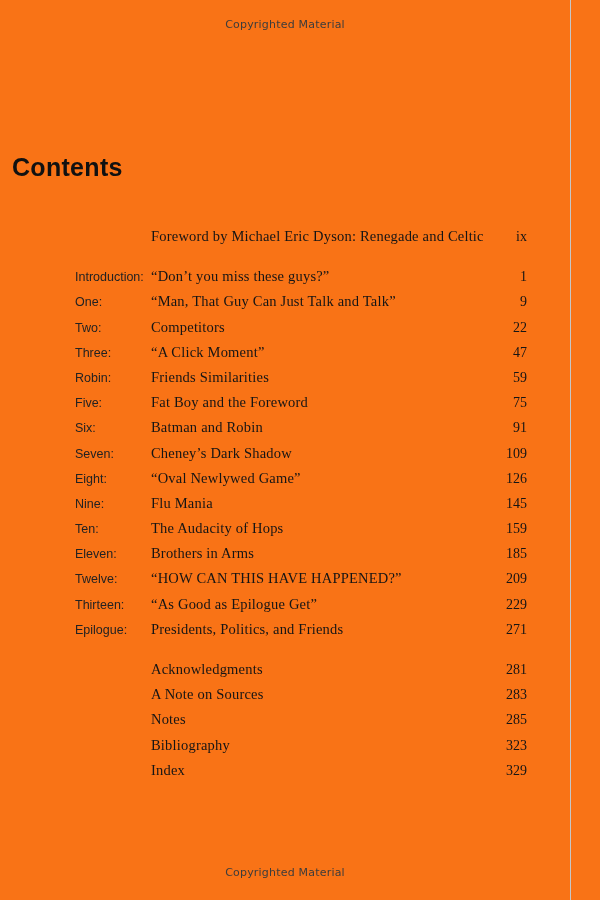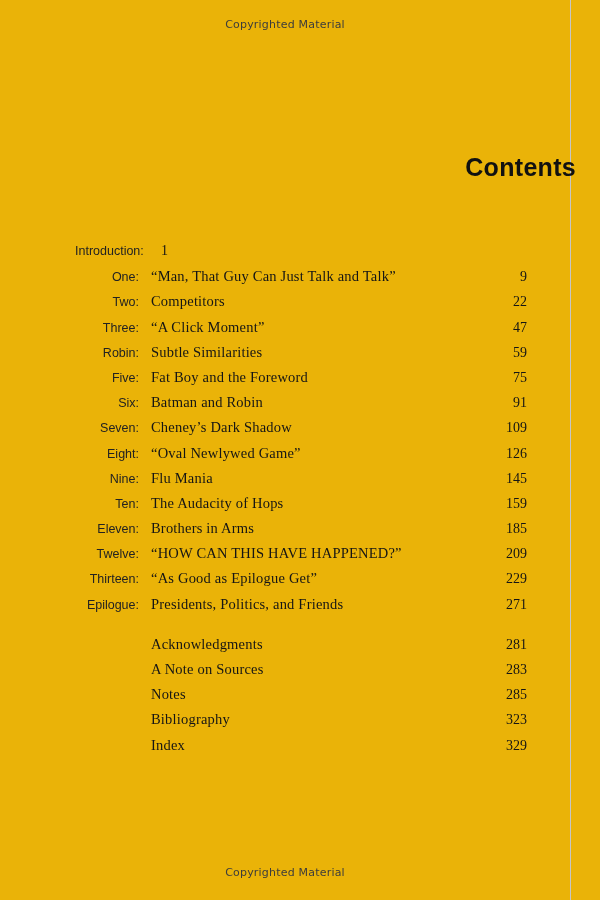--- a/index.html
+++ b/index.html
@@ -1,20 +1,20 @@
 <!DOCTYPE html>
 <html><head>
 <meta charset="utf-8">
 <style>
   html, body { margin: 0; padding: 0; background: #ffffff; }
   .page {
     position: relative;
     width: 600px;
     height: 900px;
-    background: #eab308;
+    background: #f97316;
     color: #1a1a1a;
     font-family: "Liberation Serif", serif;
     overflow: hidden;
   }
   .page-edge-line {
     position: absolute;
     top: 0;
     right: 29px;
     width: 1px;
     height: 100%;
@@ -28,24 +28,24 @@
     font-family: "DejaVu Sans", sans-serif;
     font-size: 11px;
     color: #3c3c3c;
     letter-spacing: 0.2px;
   }
   .copyright.top { top: 18px; }
   .copyright.bottom { top: 866px; }
   .contents-title {
     position: absolute;
     top: 153px;
-    left: 6px;
+    left: 12px;
     width: 570px;
     margin: 0;
-    text-align: right;
+    text-align: left;
     font-family: "Liberation Sans", sans-serif;
     font-weight: 700;
     font-size: 25px;
     letter-spacing: 0.3px;
     color: #111;
   }
   .toc {
     position: absolute;
     top: 228px;
     left: 75px;
@@ -53,21 +53,21 @@
   }
   .row {
     display: flex;
     align-items: baseline;
     height: 25.2px;
   }
   .row .label {
     flex: none;
     width: 64px;
     padding-right: 12px;
-    text-align: right;
+    text-align: left;
     font-family: "Liberation Sans", sans-serif;
     font-size: 12.5px;
     color: #222;
   }
   .row .title-text {
     flex: 1;
     font-size: 14.5px;
     letter-spacing: 0.2px;
     color: #151515;
     white-space: nowrap;
@@ -87,45 +87,51 @@
 
 <div class="page">
   <div class="page-edge-line"></div>
 
   <div class="copyright top">Copyrighted Material</div>
 
   <h1 class="contents-title">Contents</h1>
 
   <div class="toc">
 
+    <div class="row">
+      <span class="label"></span>
+      <span class="title-text">Foreword by Michael Eric Dyson: Renegade and Celtic</span>
+      <span class="page-num">ix</span>
+    </div>
 
     <div class="spacer"></div>
 
     <div class="row">
       <span class="label">Introduction:</span>
+      <span class="title-text">“Don’t you miss these guys?”</span>
       <span class="page-num">1</span>
     </div>
     <div class="row">
       <span class="label">One:</span>
       <span class="title-text">“Man, That Guy Can Just Talk and Talk”</span>
       <span class="page-num">9</span>
     </div>
     <div class="row">
       <span class="label">Two:</span>
       <span class="title-text">Competitors</span>
       <span class="page-num">22</span>
     </div>
     <div class="row">
       <span class="label">Three:</span>
       <span class="title-text">“A Click Moment”</span>
       <span class="page-num">47</span>
     </div>
     <div class="row">
       <span class="label">Robin:</span>
-      <span class="title-text">Subtle Similarities</span>
+      <span class="title-text">Friends Similarities</span>
       <span class="page-num">59</span>
     </div>
     <div class="row">
       <span class="label">Five:</span>
       <span class="title-text">Fat Boy and the Foreword</span>
       <span class="page-num">75</span>
     </div>
     <div class="row">
       <span class="label">Six:</span>
       <span class="title-text">Batman and Robin</span>

